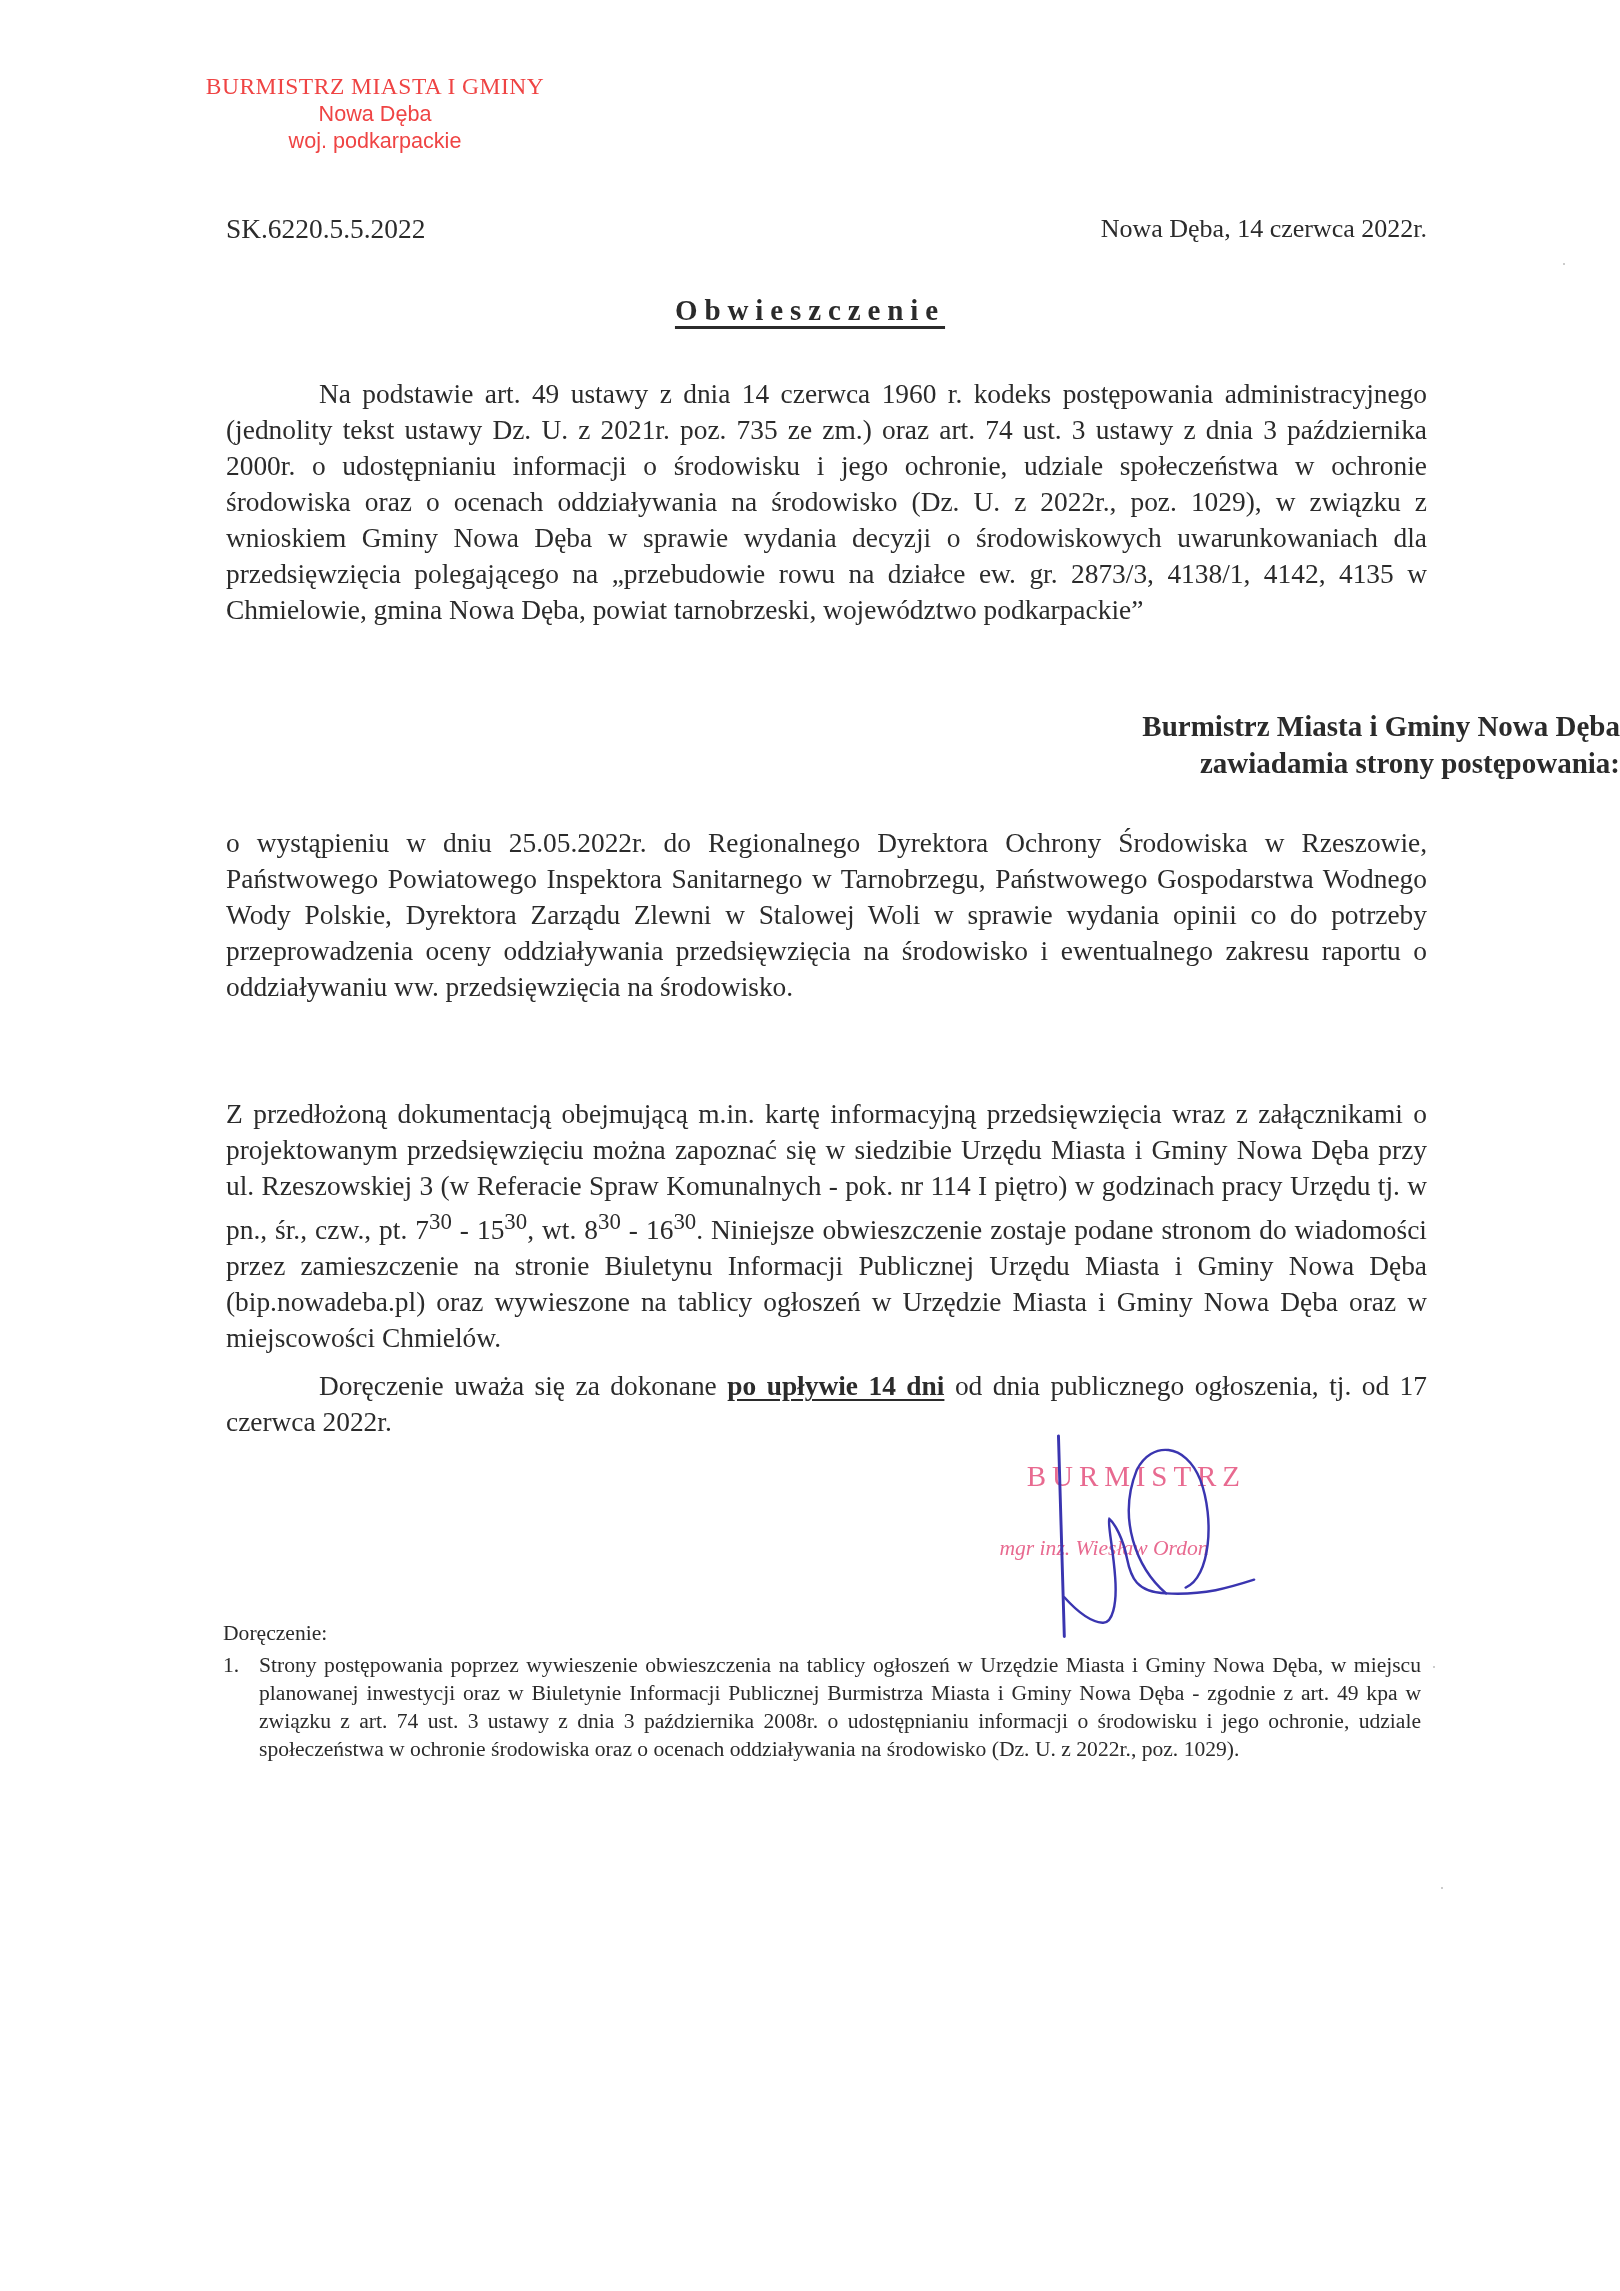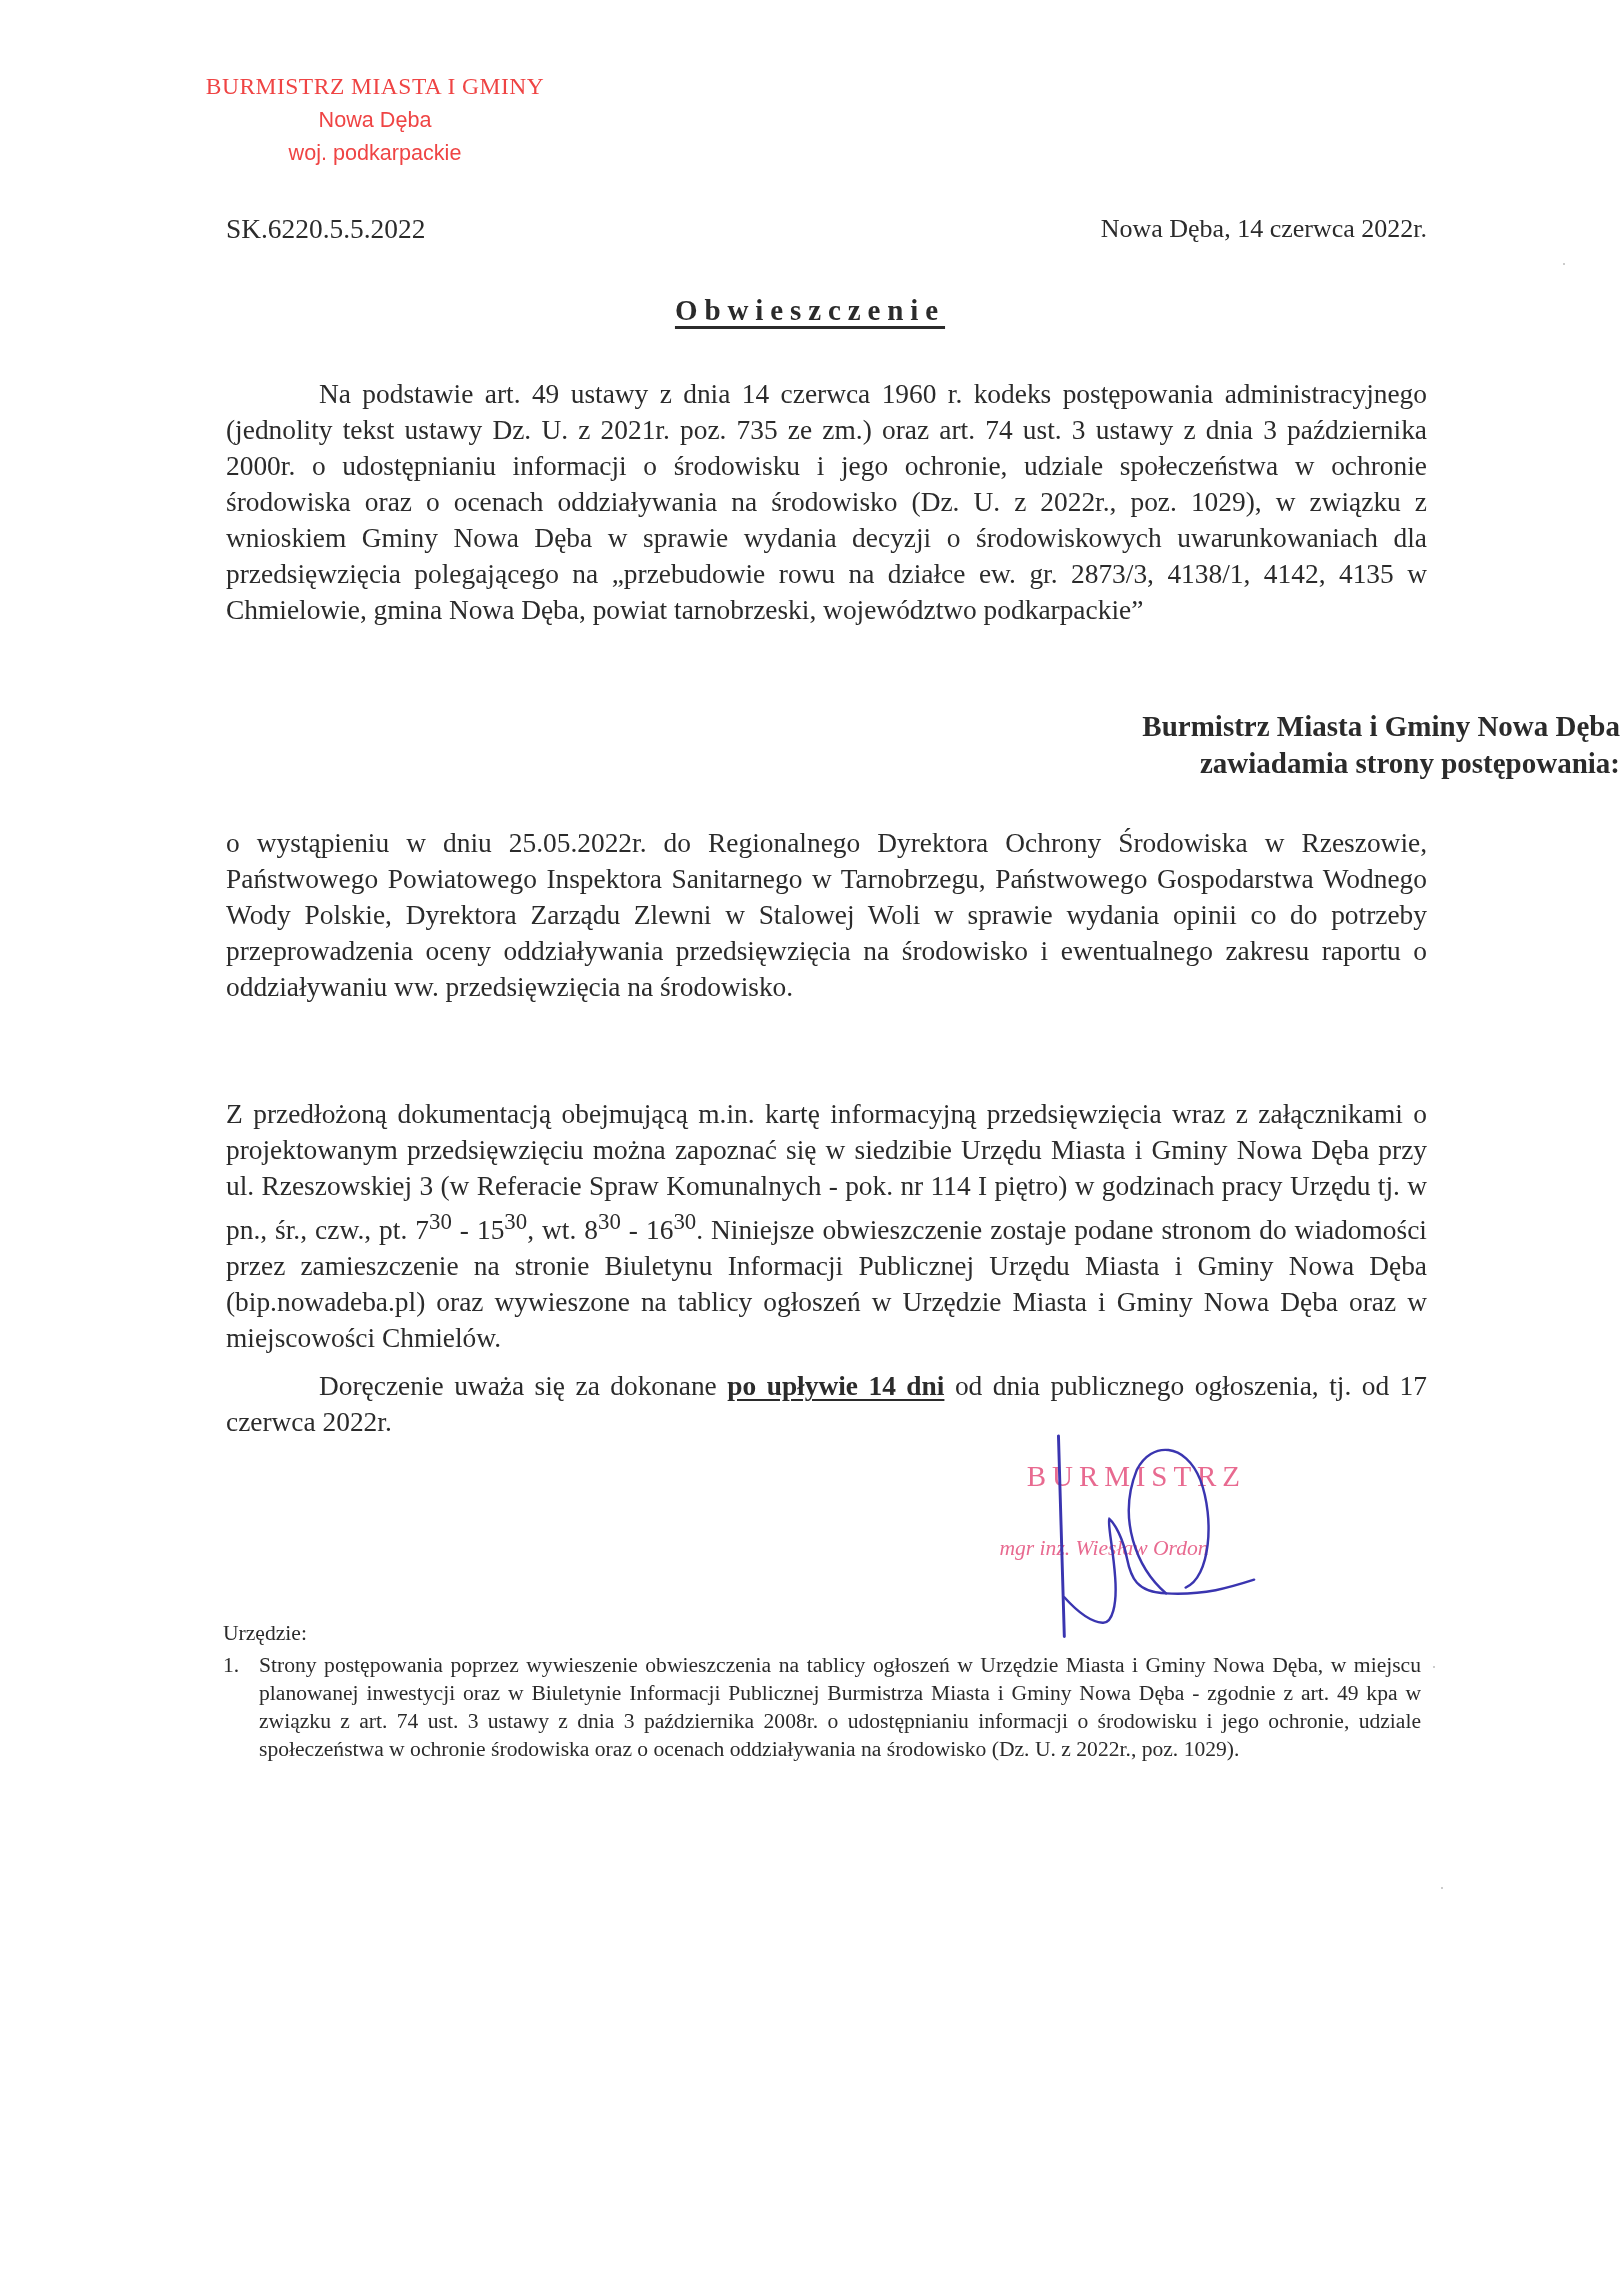--- a/index.html
+++ b/index.html
@@ -1,20 +1,20 @@
 <!DOCTYPE html>
 <html><head>
   <meta charset="utf-8">
   <style>
     html, body { margin: 0; padding: 0; background: #ffffff; }
     body { width: 1620px; height: 2292px; position: relative; overflow: hidden;
            font-family: "Liberation Serif", serif; color: #2b2b2b; }
     .stamp { position: absolute; left: 201px; top: 73px; width: 348px; text-align: center; color: #ef4444; }
     .stamp .l1 { font-family: "Liberation Serif", serif; font-size: 23.5px; letter-spacing: 0.5px; }
-    .stamp .l2, .stamp .l3 { font-family: "Liberation Sans", sans-serif; font-size: 21.6px; margin-top: 7px; }
+    .stamp .l2, .stamp .l3 { font-family: "Liberation Sans", sans-serif; font-size: 21.6px; margin-top: 1px; }
     .ref { position: absolute; left: 226px; top: 214px; font-size: 27.4px; }
     .date { position: absolute; right: 193px; top: 214px; font-size: 26px; }
     .title { position: absolute; left: 0; width: 1620px; top: 294px; text-align: center;
              font-size: 29px; font-weight: bold; letter-spacing: 6.9px; }
     .title span { text-decoration: underline; text-decoration-thickness: 2.9px; text-underline-offset: 5.9px; }
     .block { position: absolute; left: 226px; width: 1201px; font-size: 27.4px; line-height: 36px;
              text-align: justify; }
     .indent { text-indent: 93px; }
     .p1 { top: 376px; }
     .heading { position: absolute; left: 0; width: 1620px; top: 708px; text-align: right;
@@ -65,21 +65,21 @@
   <div class="t">BURMISTRZ</div>
   <div class="n">mgr inż. Wiesław Ordon</div>
 </div>
 
 <svg class="signature" width="255" height="225" viewBox="0 0 260 230">
   <path d="M40 5 C42 60, 44 130, 46 210" fill="none" stroke="#3a35b0" stroke-width="3" stroke-linecap="round"></path>
   <path d="M46 170 C55 180, 70 195, 85 196 C95 197, 100 178, 98 150 C96 120, 90 95, 92 90 C98 95, 106 110, 110 130 C114 150, 120 165, 150 166 C190 168, 215 160, 240 152" fill="none" stroke="#3a35b0" stroke-width="2.5" stroke-linecap="round"></path>
   <path d="M150 166 C120 140, 100 90, 120 40 C135 10, 170 12, 185 50 C200 90, 195 150, 170 160" fill="none" stroke="#3a35b0" stroke-width="2.5" stroke-linecap="round"></path>
 </svg>
 
-<div class="recv-label">Urzędzie:</div>
+<div class="recv-label">Doręczenie:</div>
 <div class="recv-list">
   <div class="recv-item">
     <span class="num">1.</span>
     <span class="txt">Strony postępowania poprzez wywieszenie obwieszczenia na tablicy ogłoszeń w Urzędzie Miasta i Gminy Nowa Dęba, w miejscu planowanej inwestycji oraz w Biuletynie Informacji Publicznej Burmistrza Miasta i Gminy Nowa Dęba - zgodnie z art. 49 kpa w związku z art. 74 ust. 3 ustawy z dnia 3 października 2008r. o udostępnianiu informacji o środowisku i jego ochronie, udziale społeczeństwa w ochronie środowiska oraz o ocenach oddziaływania na środowisko (Dz. U. z 2022r., poz. 1029).</span>
   </div>
 </div>
 
 <div class="speck" style="left:1563px; top:263px;"></div>
 <div class="speck" style="left:1433px; top:1666px;"></div>
 <div class="speck" style="left:1441px; top:1887px;"></div>

